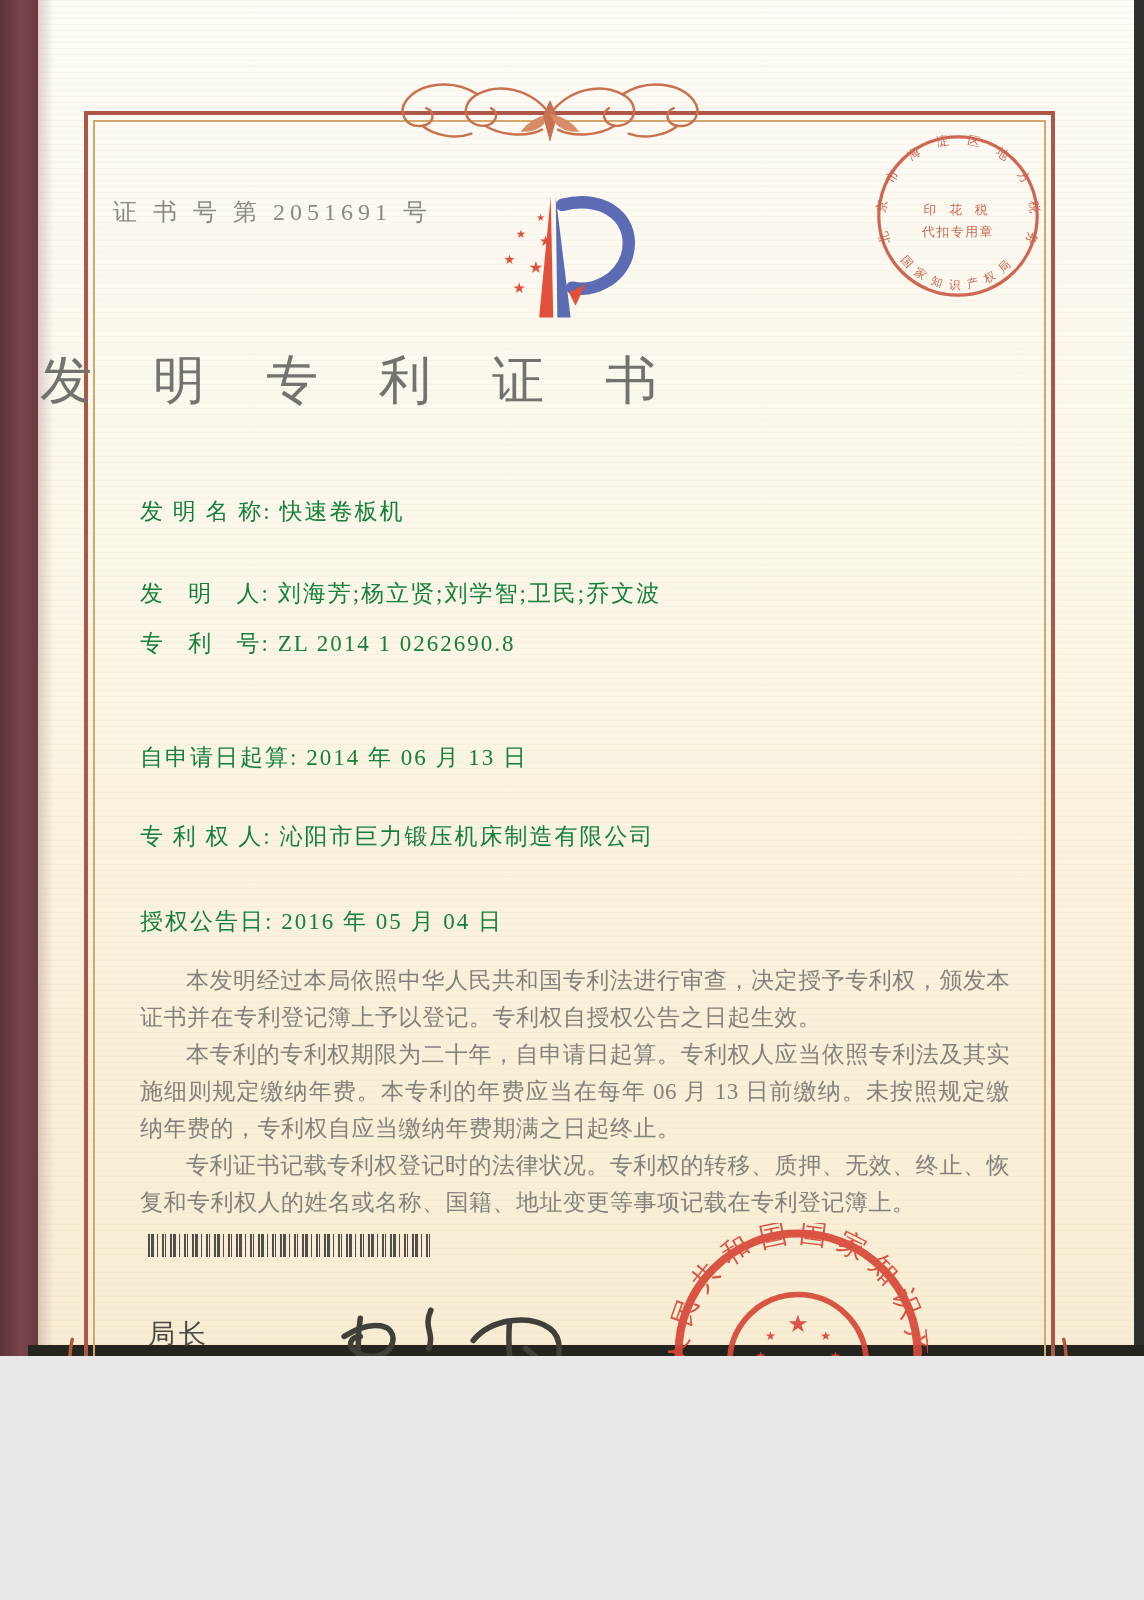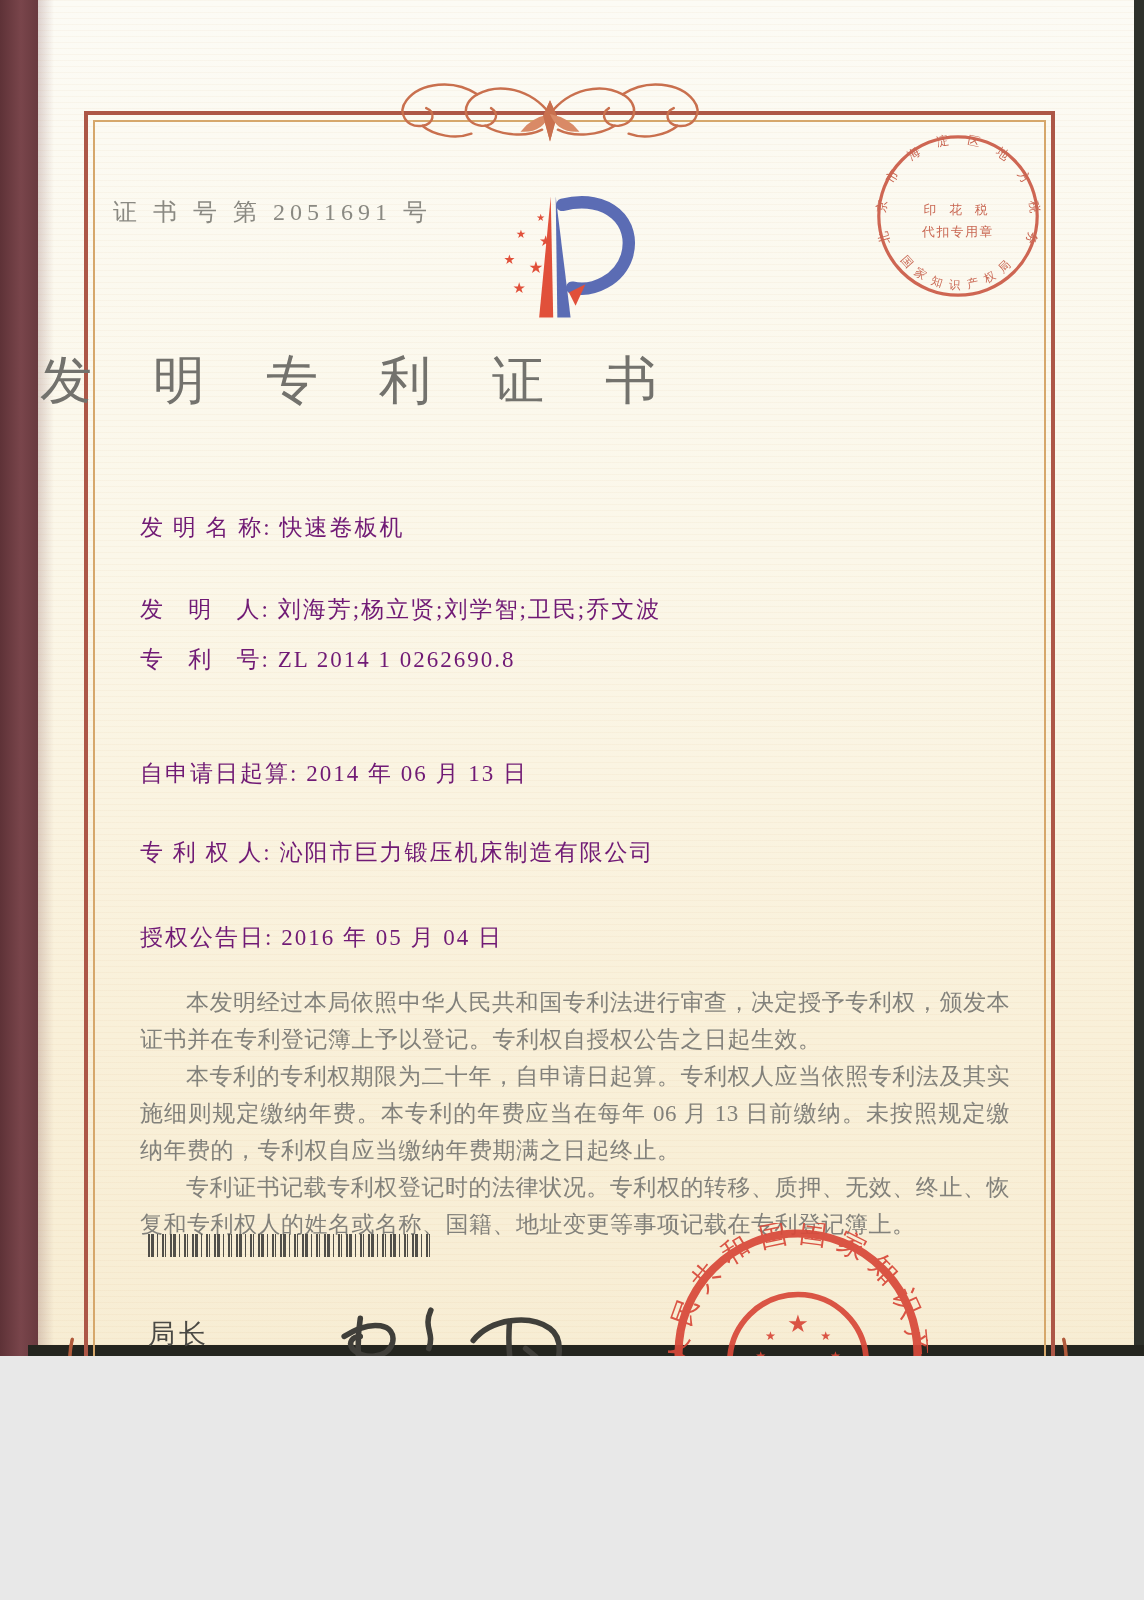--- a/index.html
+++ b/index.html
@@ -17,24 +17,24 @@
         background:linear-gradient(90deg,rgba(110,60,66,.22),rgba(110,60,66,0));}
   .page::after{content:"";position:absolute;inset:0;
         background:repeating-linear-gradient(180deg,rgba(201,150,90,.06) 0 1px,rgba(0,0,0,0) 1px 6px);}
   
   .frame{position:absolute;left:84px;top:111px;width:963px;height:1408px;border:4px solid #ad5747;}
   .frame-in{position:absolute;inset:5px;border:2px solid #d6a76b;}
   
   .cert-no{position:absolute;left:113px;top:196px;font-size:24px;letter-spacing:5px;color:#8a8982;}
   .title{position:absolute;left:40px;top:346px;width:960px;
          font-size:52px;letter-spacing:24px;color:#73726d;font-weight:500;}
-  .field{position:absolute;left:140px;font-size:23px;color:#701a75;letter-spacing:2px;margin-top:16px;}
+  .field{position:absolute;left:140px;font-size:23px;color:#15803d;letter-spacing:2px;}
   .field .f-label{white-space:pre;}
   .f0{top:496px}.f1{top:578px}.f2{top:628px}.f3{top:742px}.f4{top:821px}.f5{top:906px}
-  .body{position:absolute;left:140px;top:984px;width:870px;font-size:23px;line-height:37px;
+  .body{position:absolute;left:140px;top:962px;width:870px;font-size:23px;line-height:37px;
         color:#82817b;text-align:justify;letter-spacing:.5px;}
   .body p{margin:0;text-indent:2em;}
   .barcode{position:absolute;left:148px;top:1234px;width:286px;height:23px;
      background:repeating-linear-gradient(90deg,#514f49 0,#514f49 2px,rgba(0,0,0,0) 2px,rgba(0,0,0,0) 3px,
        #514f49 3px,#514f49 6px,rgba(0,0,0,0) 6px,rgba(0,0,0,0) 9px,#514f49 9px,#514f49 10px,
        rgba(0,0,0,0) 10px,rgba(0,0,0,0) 14px,#514f49 14px,#514f49 16px,rgba(0,0,0,0) 16px,rgba(0,0,0,0) 17px,
        #514f49 17px,#514f49 18px,rgba(0,0,0,0) 18px,rgba(0,0,0,0) 22px);}
   .sig-title{position:absolute;left:148px;top:1316px;font-size:27px;letter-spacing:4px;color:#4a4944;}
   .sig-name{position:absolute;left:148px;top:1360px;font-size:27px;letter-spacing:4px;color:#4a4944;}
   .sig-svg{position:absolute;left:322px;top:1286px;width:252px;height:120px;}

